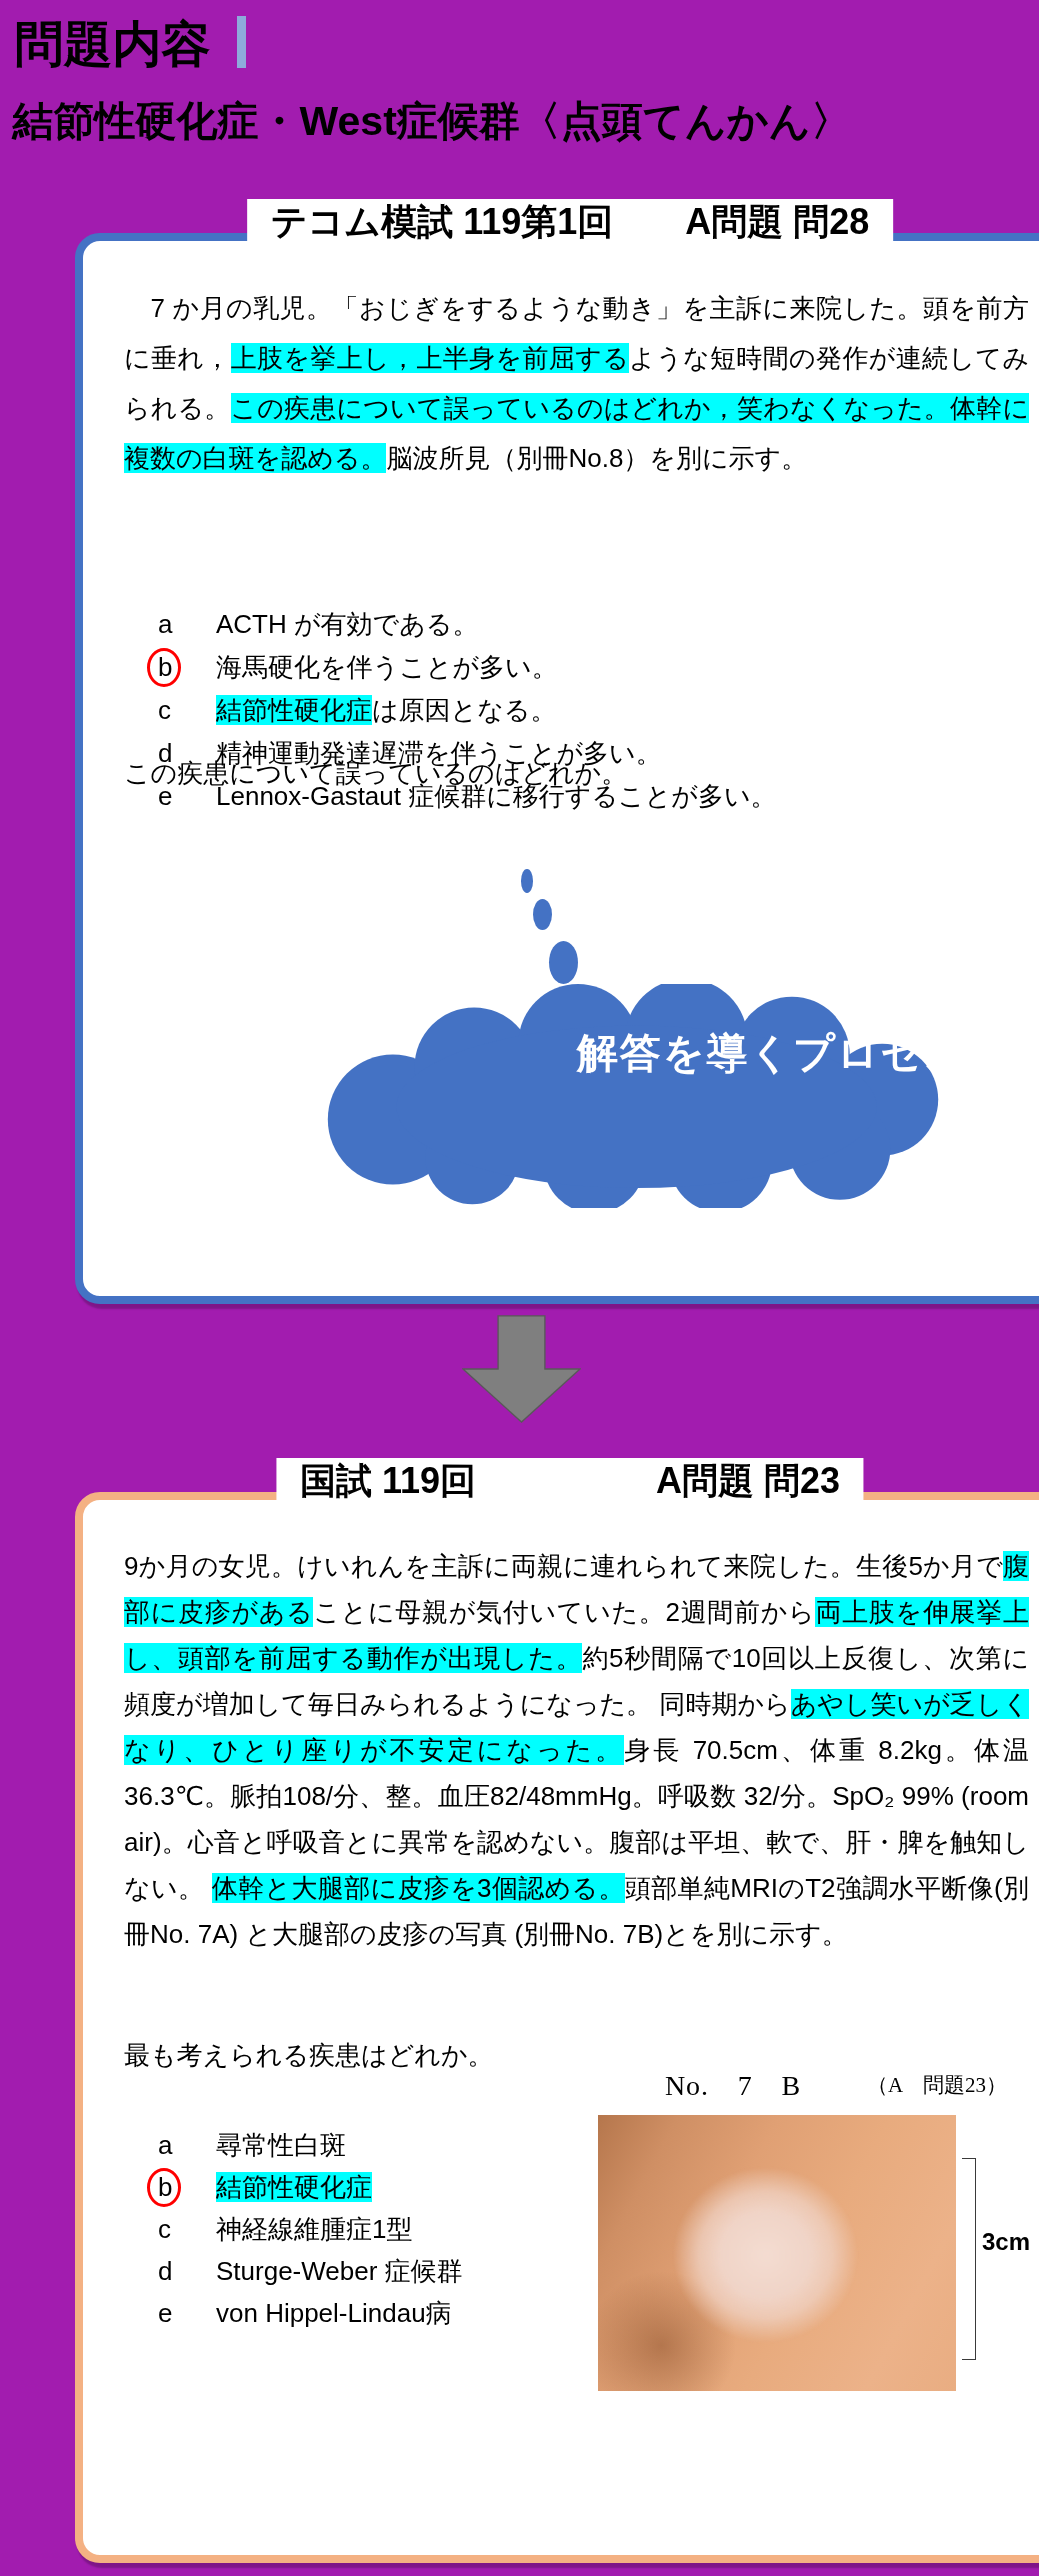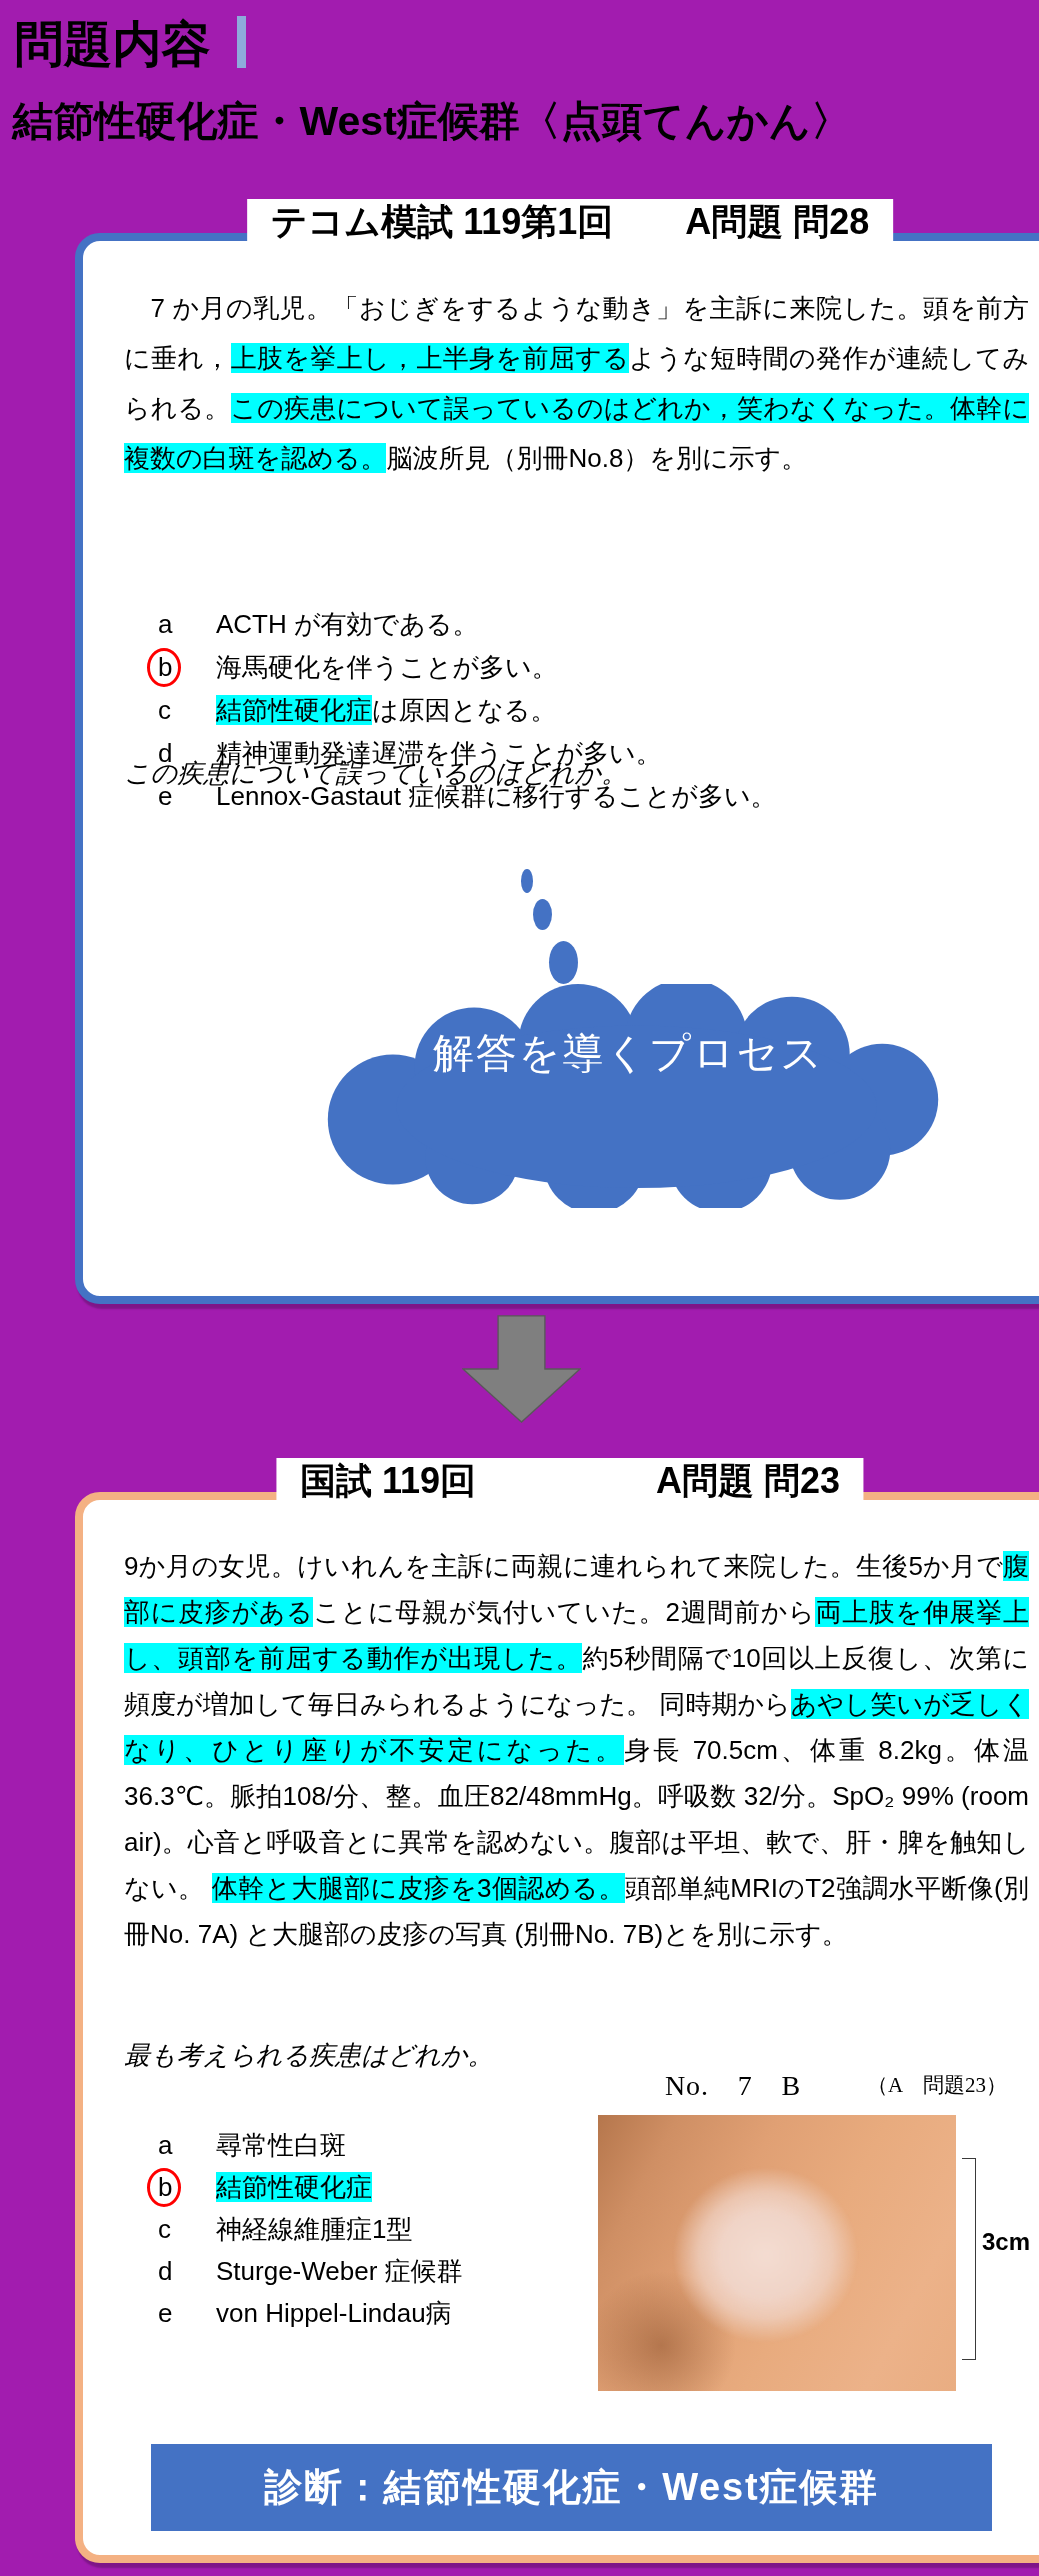--- a/index.html
+++ b/index.html
@@ -22,40 +22,40 @@
   
   .qbox{position:absolute;left:42px;width:974px;height:1055px;border-radius:25px;background:#fff;
         box-shadow:2.7px 4.5px 1.8px rgba(0,0,0,0.22);margin-left:33px;}
   .qbox.blue{top:233px;border:8.1px solid var(--accent-blue);}
   .qbox.orange{top:1492px;border:8.1px solid var(--accent-orange);}
   .legend{position:absolute;top:-42px;left:50%;transform:translateX(-50%);background:#fff;
           padding:0 23.5px;font-size:36px;font-weight:700;line-height:45px;white-space:nowrap;}
   .body-text{position:absolute;left:41px;top:42px;width:905px;margin:0;font-size:26px;line-height:50px;text-align:justify;}
   .qbox.orange .body-text{top:43px;line-height:46px;}
   .hl{background:var(--highlight);}
-  .question-line{position:absolute;left:41px;margin:0;font-size:26px;line-height:32.5px;font-style:italic;}
+  .question-line{position:absolute;left:41px;margin:0;font-size:26px;line-height:32.5px;}
   .qbox.blue .question-line{top:516px;}
   .qbox.orange .question-line{top:539px;}
   .options{position:absolute;left:75px;margin:0;padding:0;list-style:none;font-size:26px;}
   .qbox.blue .options{top:362px;}
   .qbox.orange .options{top:624px;}
   .options li{display:flex;height:43px;line-height:43px;}
   .qbox.orange .options li{height:42px;line-height:42px;}
   .opt-letter{flex:0 0 58px;position:relative;}
   .opt-letter.circled::before{content:'';position:absolute;left:-10.8px;top:1.8px;width:34px;height:39px;
         border:3.6px solid var(--circle-red);border-radius:50%;box-sizing:border-box;}
   
   .dot{position:absolute;background:var(--accent-blue);border-radius:50%;}
   .dot1{left:438px;top:628px;width:11.7px;height:23.5px;}
   .dot2{left:450px;top:658px;width:19px;height:31px;}
   .dot3{left:466px;top:700px;width:29px;height:43px;}
   .cloud-wrap{position:absolute;left:206px;top:743px;width:679px;height:224px;color:var(--accent-blue);}
   .cloud-wrap svg{position:absolute;left:0;top:0;}
   .cloud-text{position:absolute;left:0;top:43px;width:100%;text-align:center;color:#fff;}
-  .cloud-line1{font-size:41px;font-weight:400;letter-spacing:1.8px;line-height:52px;}
+  .cloud-line1{font-size:41px;font-weight:700;letter-spacing:1.8px;line-height:52px;text-align:right;}
   .cloud-line2{font-size:38px;font-weight:400;line-height:51px;margin-top:5.4px;}
   
   .down-arrow{position:absolute;left:462px;top:1315px;width:119px;height:108px;color:var(--arrow-gray);}
   
   .fig-label-no{position:absolute;left:582px;top:567px;font-family:"Liberation Serif","DejaVu Serif",serif;
         font-size:28px;letter-spacing:0.9px;white-space:nowrap;}
   .fig-label-ref{position:absolute;left:784px;top:571px;font-family:"Liberation Serif","DejaVu Serif",serif;
         font-size:21px;white-space:nowrap;}
   .photo{position:absolute;left:515px;top:615px;width:358px;height:276px;overflow:hidden;
         background:linear-gradient(118deg,#b5764c 0%,#cf8f64 16%,#e0a074 36%,#e8ab7e 58%,#ecb289 82%,#e9ad82 100%);}
@@ -165,17 +165,16 @@
       </ul>
 
     <div class="fig-label-no">No.　7　B</div>
     <div class="fig-label-ref">（A　問題23）</div>
     <div class="photo">
       <div class="patch"></div>
     </div>
     <div class="bracket"></div>
     <div class="scale-label">3cm</div>
 
-    <div class="banner">診断：結節性硬化症・West症候群</div>
   </section>
 
 </div>
 
 
 </body></html>

